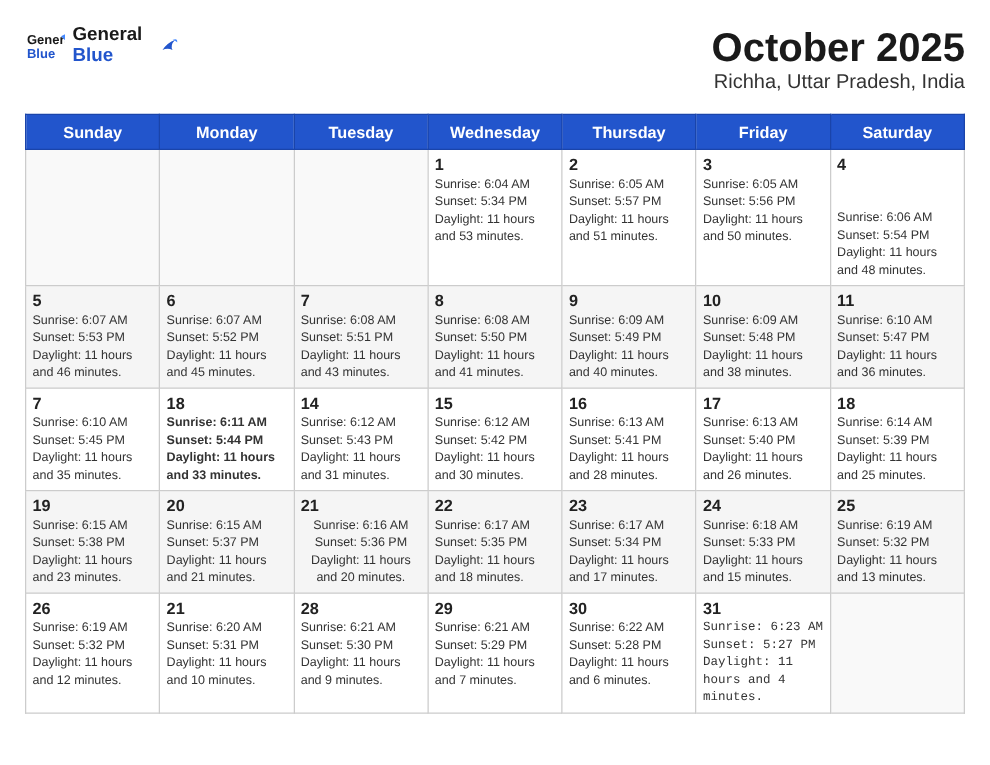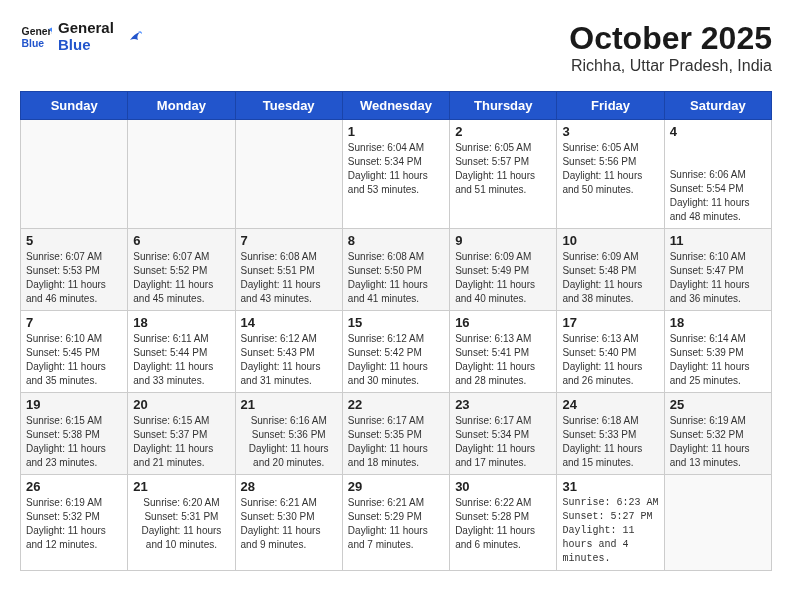--- a/index.html
+++ b/index.html
@@ -191,21 +191,21 @@
       </tr>
       <tr>
         <td>
           <div class="day-num">7</div>
           <div class="day-info" style="white-space: pre-line;">Sunrise: 6:10 AM
 Sunset: 5:45 PM
 Daylight: 11 hours and 35 minutes.</div>
         </td>
         <td>
           <div class="day-num">18</div>
-          <div class="day-info" style="white-space: pre-line;">Sunrise: 6:11 AM
+          <div class="day-info" style="white-space: pre-line; font-weight: bold;">Sunrise: 6:11 AM
 Sunset: 5:44 PM
 Daylight: 11 hours and 33 minutes.</div>
         </td>
         <td>
           <div class="day-num">14</div>
           <div class="day-info" style="white-space: pre-line;">Sunrise: 6:12 AM
 Sunset: 5:43 PM
 Daylight: 11 hours and 31 minutes.</div>
         </td>
         <td>
@@ -279,21 +279,21 @@
       </tr>
       <tr>
         <td>
           <div class="day-num">26</div>
           <div class="day-info" style="white-space: pre-line;">Sunrise: 6:19 AM
 Sunset: 5:32 PM
 Daylight: 11 hours and 12 minutes.</div>
         </td>
         <td>
           <div class="day-num">21</div>
-          <div class="day-info" style="white-space: pre-line; text-align: center;">Sunrise: 6:20 AM
+          <div class="day-info" style="white-space: pre-line;">Sunrise: 6:20 AM
 Sunset: 5:31 PM
 Daylight: 11 hours and 10 minutes.</div>
         </td>
         <td>
           <div class="day-num">28</div>
           <div class="day-info" style="white-space: pre-line;">Sunrise: 6:21 AM
 Sunset: 5:30 PM
 Daylight: 11 hours and 9 minutes.</div>
         </td>
         <td>

